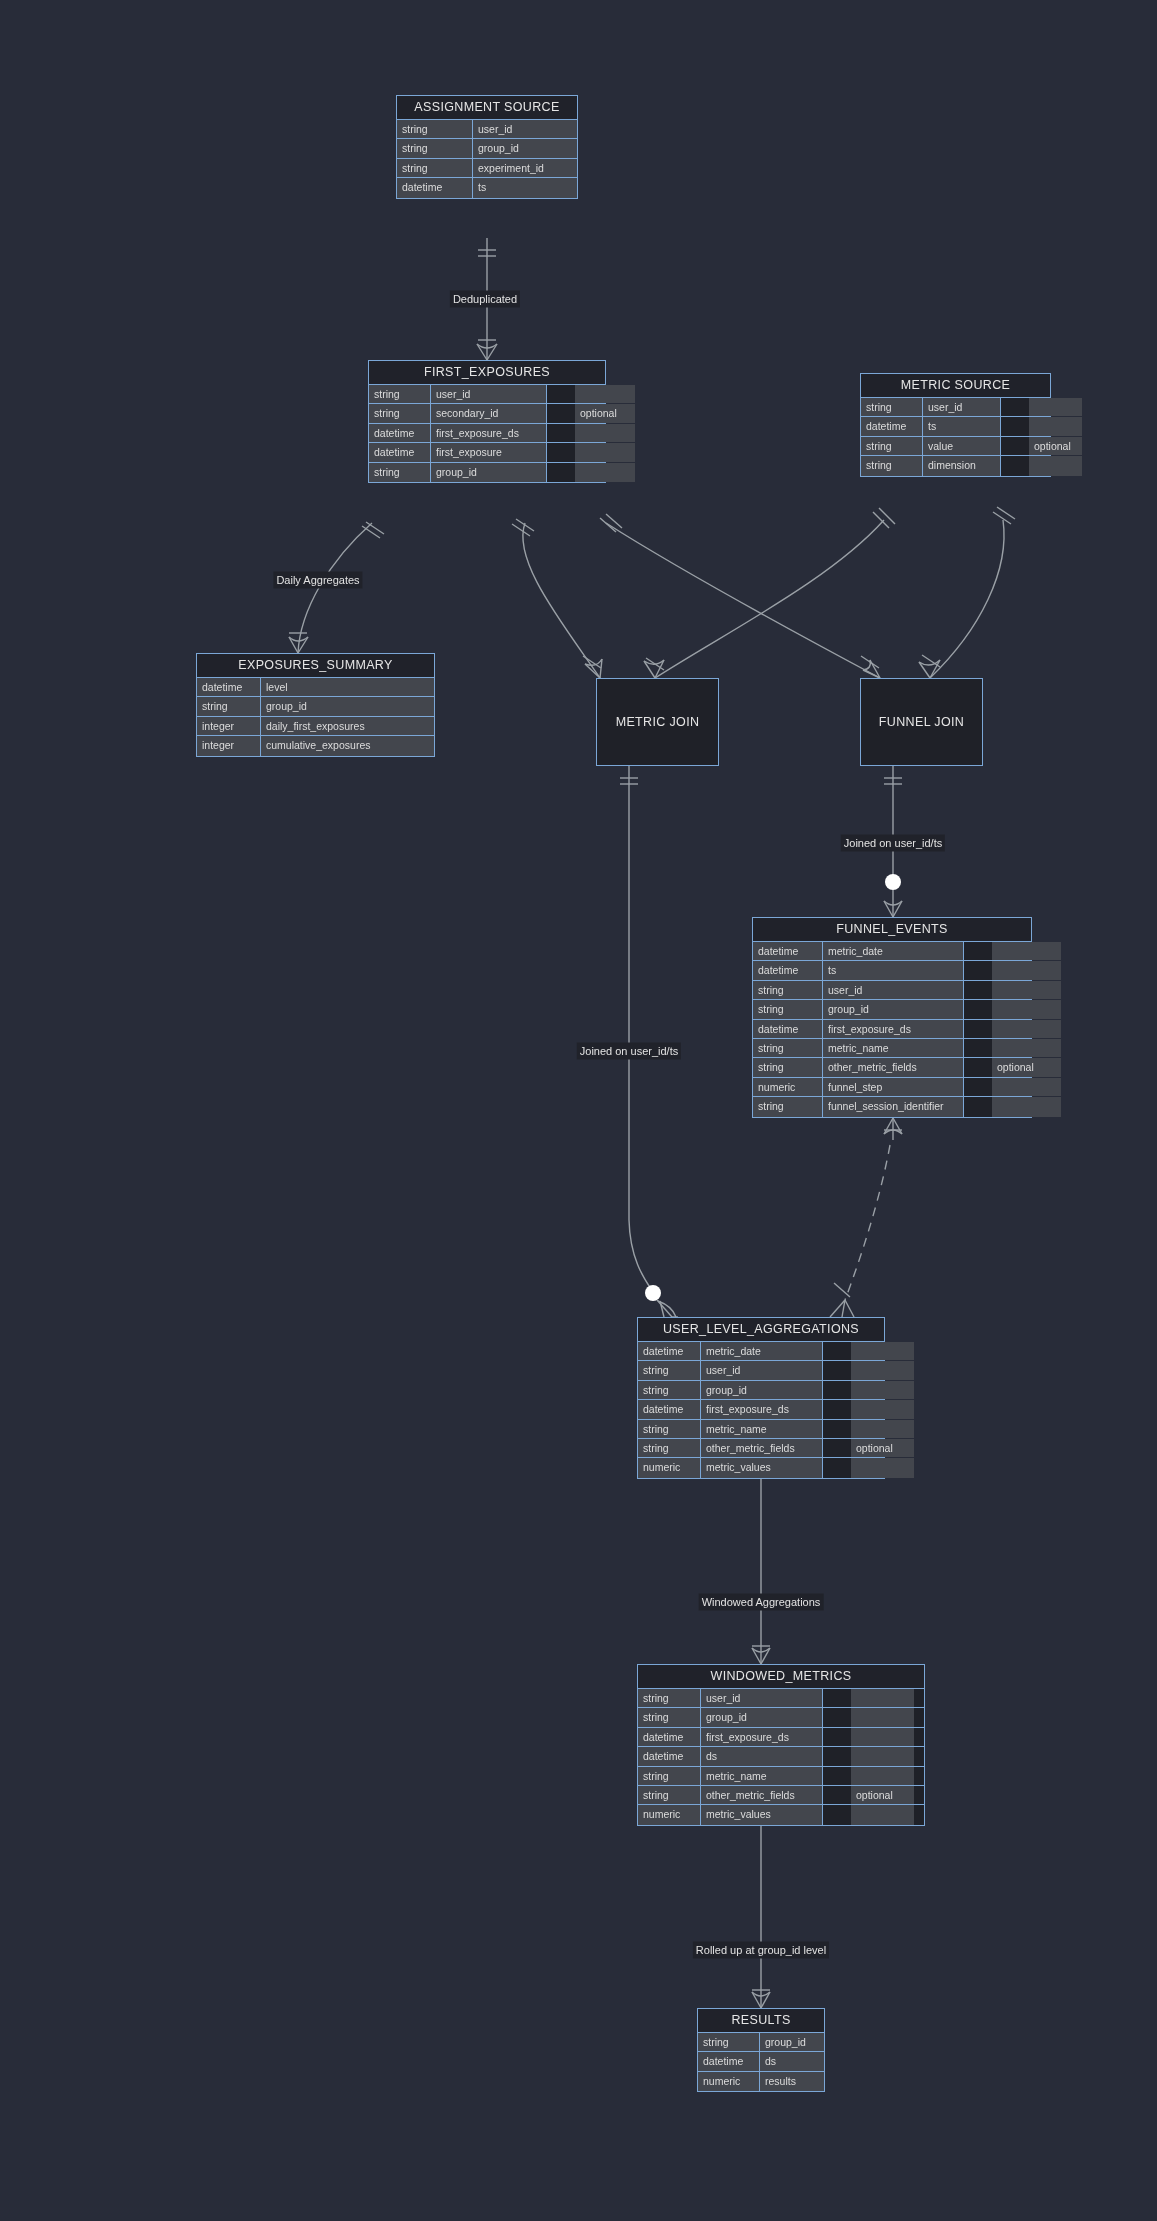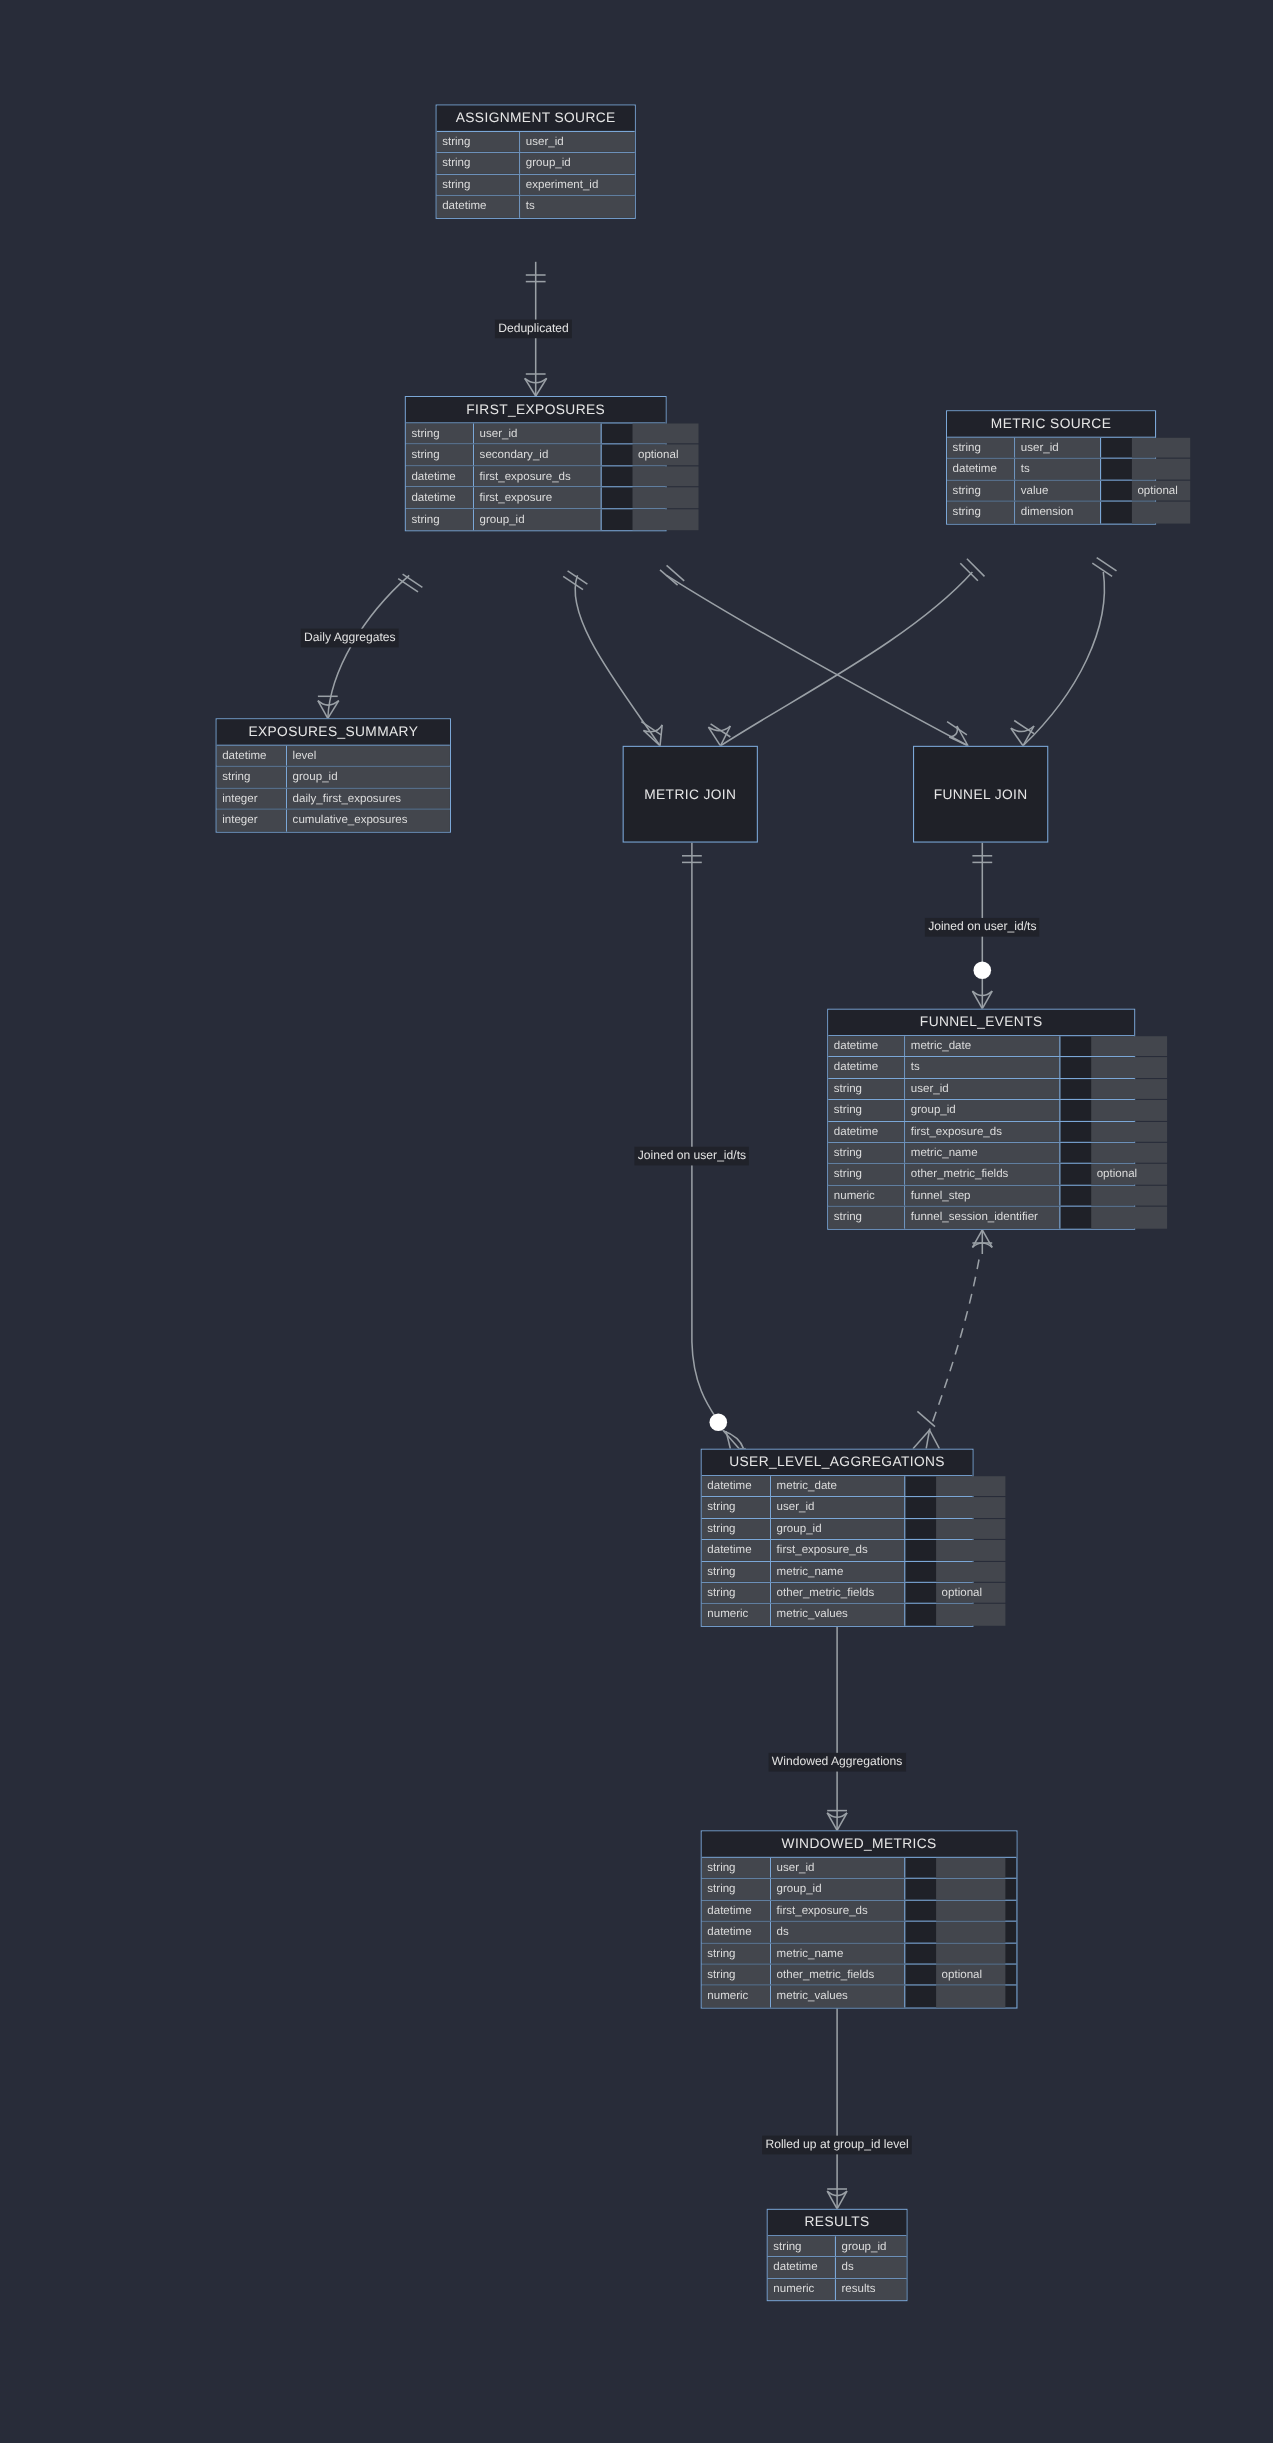--- a/index.html
+++ b/index.html
@@ -70,20 +70,21 @@
     white-space: nowrap;
     overflow: hidden;
   }
   .entity .cell.c-type  { }
   .entity .cell.c-name  { }
   .entity .cell.c-key   { border-right: none; margin-left: 28px; }
 
   
   .entity.plain {
     background: #1f2128;
+    margin-left: 30px;
   }
   .entity.plain .title {
     border-bottom: none;
     background: transparent;
     display: flex;
     align-items: center;
     justify-content: center;
     height: 100%;
     font-size: 12.5px;
   }
@@ -296,21 +297,21 @@
             <div class="cell c-name" style="width: 78px; flex: 0 0 78px;">value</div>
             <div class="cell c-key" style="width: 53px; flex: 0 0 53px;">optional</div>
           </div>
           <div class="row">
             <div class="cell c-type" style="width: 62px; flex: 0 0 62px;">string</div>
             <div class="cell c-name" style="width: 78px; flex: 0 0 78px;">dimension</div>
             <div class="cell c-key" style="width: 53px; flex: 0 0 53px;"></div>
           </div>
         </div>
       </div>
-      <div class="entity" style="left: 196px; top: 653px; width: 214px;">
+      <div class="entity" style="left: 196px; top: 653px; width: 239px;">
         <div class="title">EXPOSURES_SUMMARY</div>
         <div class="rows">
           <div class="row">
             <div class="cell c-type" style="width: 64px; flex: 0 0 64px;">datetime</div>
             <div class="cell c-name" style="flex: 1 1 auto; border-right: none;">level</div>
           </div>
           <div class="row">
             <div class="cell c-type" style="width: 64px; flex: 0 0 64px;">string</div>
             <div class="cell c-name" style="flex: 1 1 auto; border-right: none;">group_id</div>
           </div>

